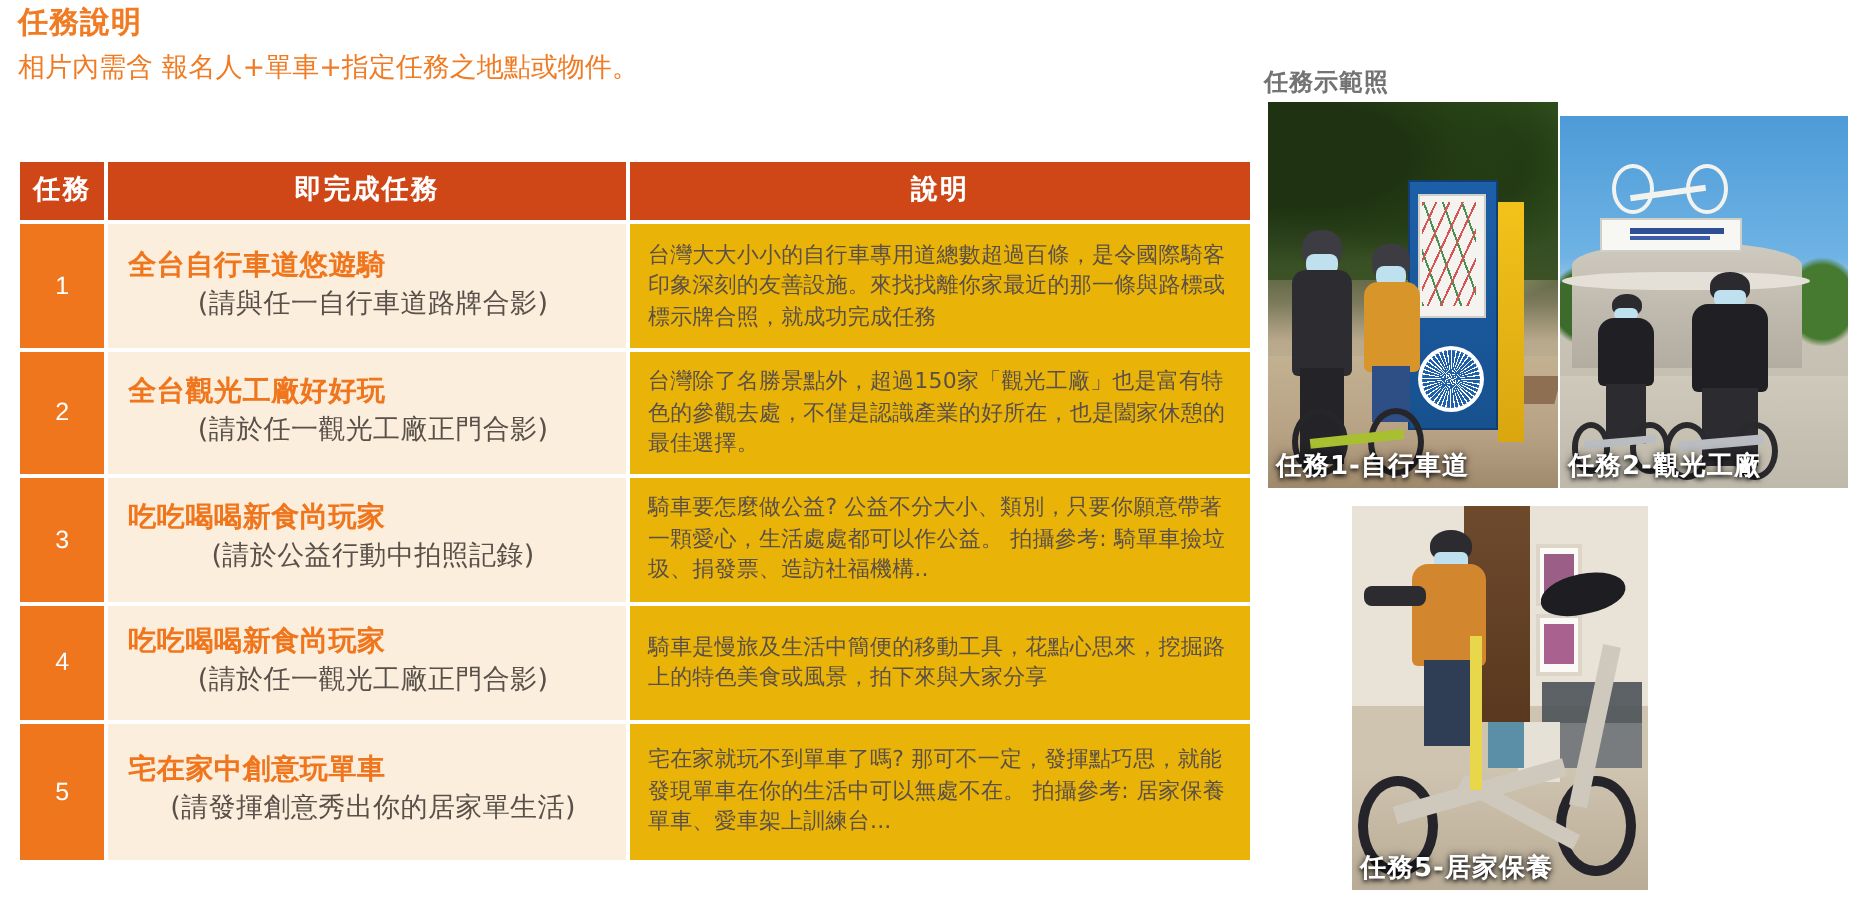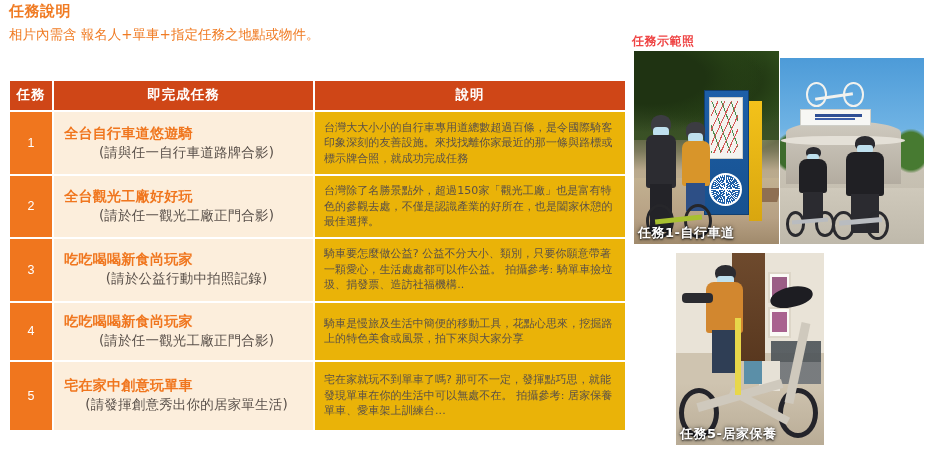--- a/index.html
+++ b/index.html
@@ -61,21 +61,21 @@
   .cell-desc{
     background:#eab308;color:#5A5048;
     font-size:11px;line-height:15.5px;
     padding:7px 8px 7px 9px;vertical-align:middle;letter-spacing:.1px;
   }
 
   
   .right{position:absolute;left:630px;top:0;width:298px;height:453px;}
   .sample-label{
     position:absolute;left:2px;top:33px;
-    font-size:12px;color:#ef4444;font-weight:bold;letter-spacing:.5px;
+    font-size:12px;color:#737373;font-weight:bold;letter-spacing:.5px;
   }
 
   .photo{
     position:absolute;overflow:hidden;
     background:#b9c5c9;
     box-shadow:0 0 0 1px rgba(255,255,255,.9);
   }
   .photo .cap{
     position:absolute;left:4px;bottom:2px;
     color:#ffffff;font-size:13px;font-weight:bold;
@@ -353,20 +353,21 @@
       <div class="b1">
         <div class="w wl"></div>
         <div class="w wr"></div>
         <div class="fr"></div>
       </div>
       <div class="b2">
         <div class="w wl"></div>
         <div class="w wr"></div>
         <div class="fr"></div>
       </div>
+      <div class="cap">任務2-觀光工廠</div>
     </div>
 
     <div class="photo" id="photo3">
       <div class="room"></div>
       <div class="wall"></div>
       <div class="fr1">
           <i></i>
         </div>
       <div class="fr2">
           <i></i>

